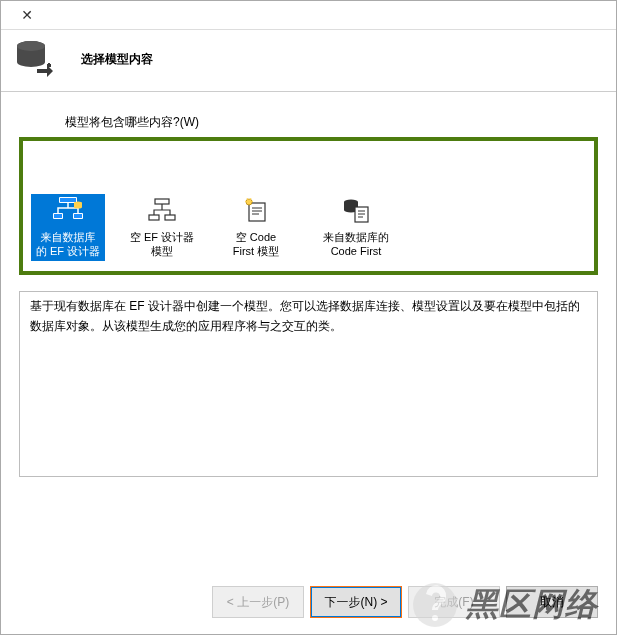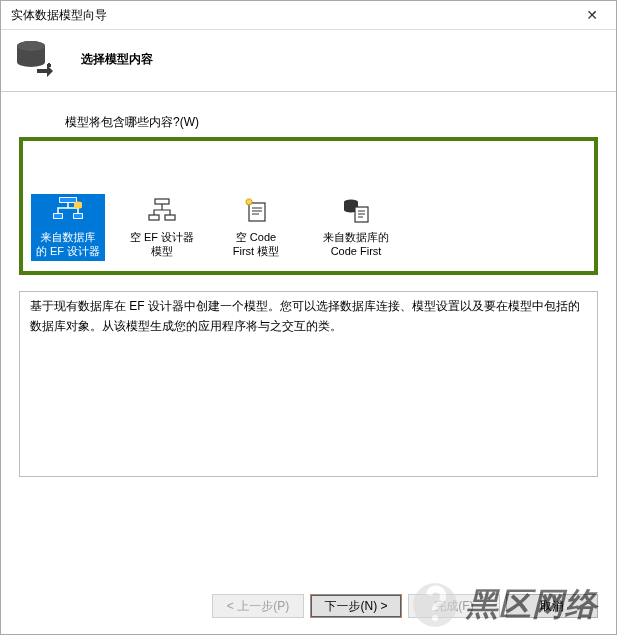--- a/index.html
+++ b/index.html
@@ -103,21 +103,21 @@
   }
   .button-row {
     position: absolute;
     bottom: 16px;
     right: 18px;
     display: flex;
     gap: 6px;
   }
   .btn {
     min-width: 92px;
-    height: 24px;
+    height: 32px;
     border: 1px solid #adadad;
     background: #e1e1e1;
     font-size: 12px;
     font-family: inherit;
     display: flex;
     align-items: center;
     justify-content: center;
     padding: 0 10px;
     box-sizing: border-box;
     cursor: default;
@@ -150,21 +150,20 @@
     letter-spacing: 1px;
   }
   .watermark svg { display: block; }
 </style>
 </head>
 <body>
 
 <div class="window">
 
   <div class="titlebar">
-    <div class="title-text">实体数据模型向导</div>
     <div class="close-btn">
       <span>✕</span>
     </div>
   </div>
 
   <div class="header">
     <div class="header-icon">
       <svg width="42" height="42" viewBox="0 0 42 42">
         <ellipse cx="16" cy="7" rx="14" ry="5" fill="#4a4a4a"></ellipse>
         <path d="M2 7 v16 a14 5 0 0 0 28 0 V7" fill="#4a4a4a"></path>

